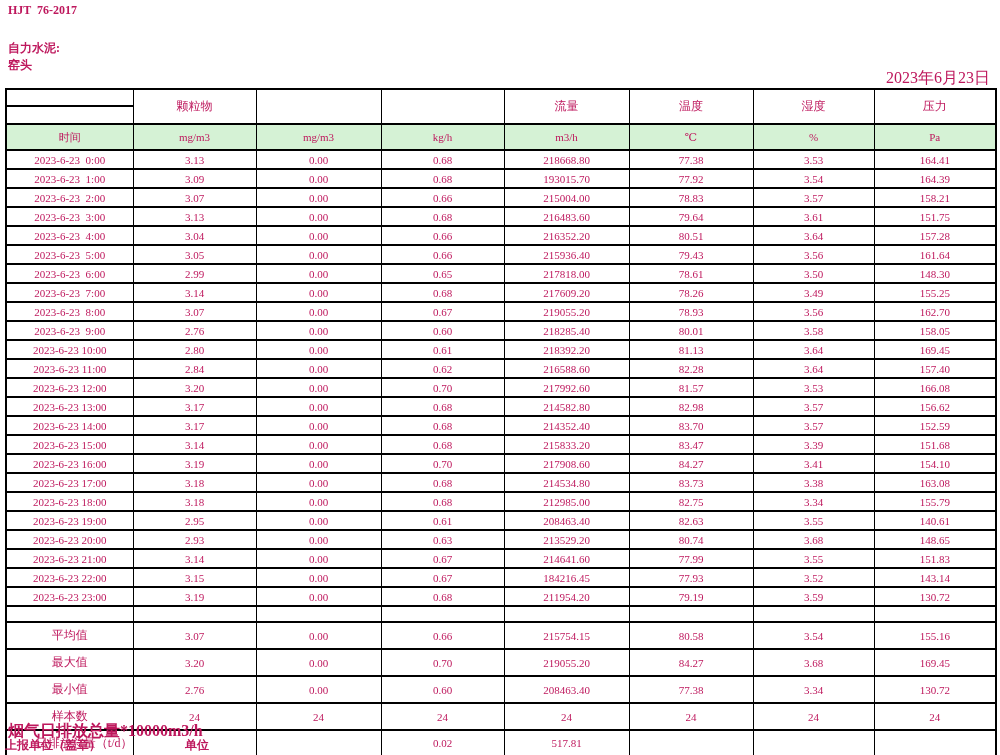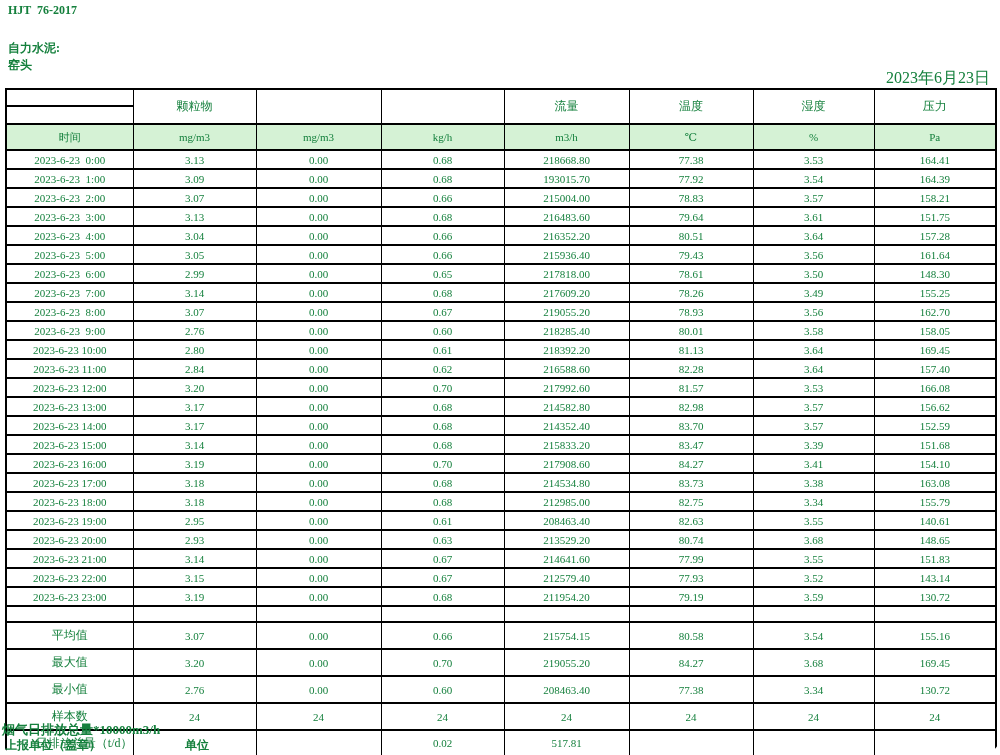--- a/index.html
+++ b/index.html
@@ -1,24 +1,23 @@
 <!DOCTYPE html>
 <html style="--header-green: #d5f2d5;"><head>
 <meta charset="utf-8">
 <style>
   html, body { margin: 0; padding: 0; background: #ffffff; }
   .page {
     position: relative;
     width: 1000px;
     height: 755px;
     background: #ffffff;
-    color: #15803d;
+    color: #be185d;
     font-family: "Liberation Serif", "DejaVu Serif", serif;
     overflow: hidden;
-    border-radius: 19px;
   }
   .doc-code {
     position: absolute; left: 8px; top: 3px;
     font-size: 12px; font-weight: bold; white-space: pre;
   }
   .title {
     position: absolute; left: 0; top: 20px; width: 100%;
     text-align: center; font-size: 16px; font-weight: bold; letter-spacing: 1px;
   }
   .company { position: absolute; left: 8px; top: 40px; font-size: 12px; font-weight: bold; }
@@ -41,21 +40,21 @@
   tr.h1 td, tr.h2 td { font-size: 12px; }
   tr.units { height: 26px; }
   tr.units td { background: var(--header-green, #d5f2d5); font-size: 11px; }
   tr.data-row { height: 19px; }
   tr.data-row td.time { white-space: pre; }
   tr.empty { height: 16px; }
   tr.summary-row { height: 27px; }
   tr.summary-row td.label { font-size: 12px; }
   tr.summary-row td.label.left { text-align: right; padding-left: 4px; }
 
-  .note { position: absolute; left: 2px; top: 721px; font-size: 13px; font-weight: bold; text-align: center; }
+  .note { position: absolute; left: 8px; top: 721px; font-size: 16px; font-weight: bold; text-align: center; }
   .report-unit { position: absolute; left: 5px; top: 737px; font-size: 12px; font-weight: bold; }
   .unit-label { position: absolute; left: 185px; top: 737px; font-size: 12px; font-weight: bold; }
 </style>
 </head>
 <body>
 
 <div class="page">
   <div class="doc-code">HJT  76-2017</div>
   <div class="company">自力水泥:</div>
   <div class="location">窑头</div>
@@ -316,21 +315,21 @@
           <td>214641.60</td>
           <td>77.99</td>
           <td>3.55</td>
           <td>151.83</td>
         </tr>
         <tr class="data-row">
           <td class="time">2023-6-23 22:00</td>
           <td>3.15</td>
           <td>0.00</td>
           <td>0.67</td>
-          <td>212579.40</td>
+          <td>184216.45</td>
           <td>77.93</td>
           <td>3.52</td>
           <td>143.14</td>
         </tr>
         <tr class="data-row">
           <td class="time">2023-6-23 23:00</td>
           <td>3.19</td>
           <td>0.00</td>
           <td>0.68</td>
           <td>211954.20</td>

